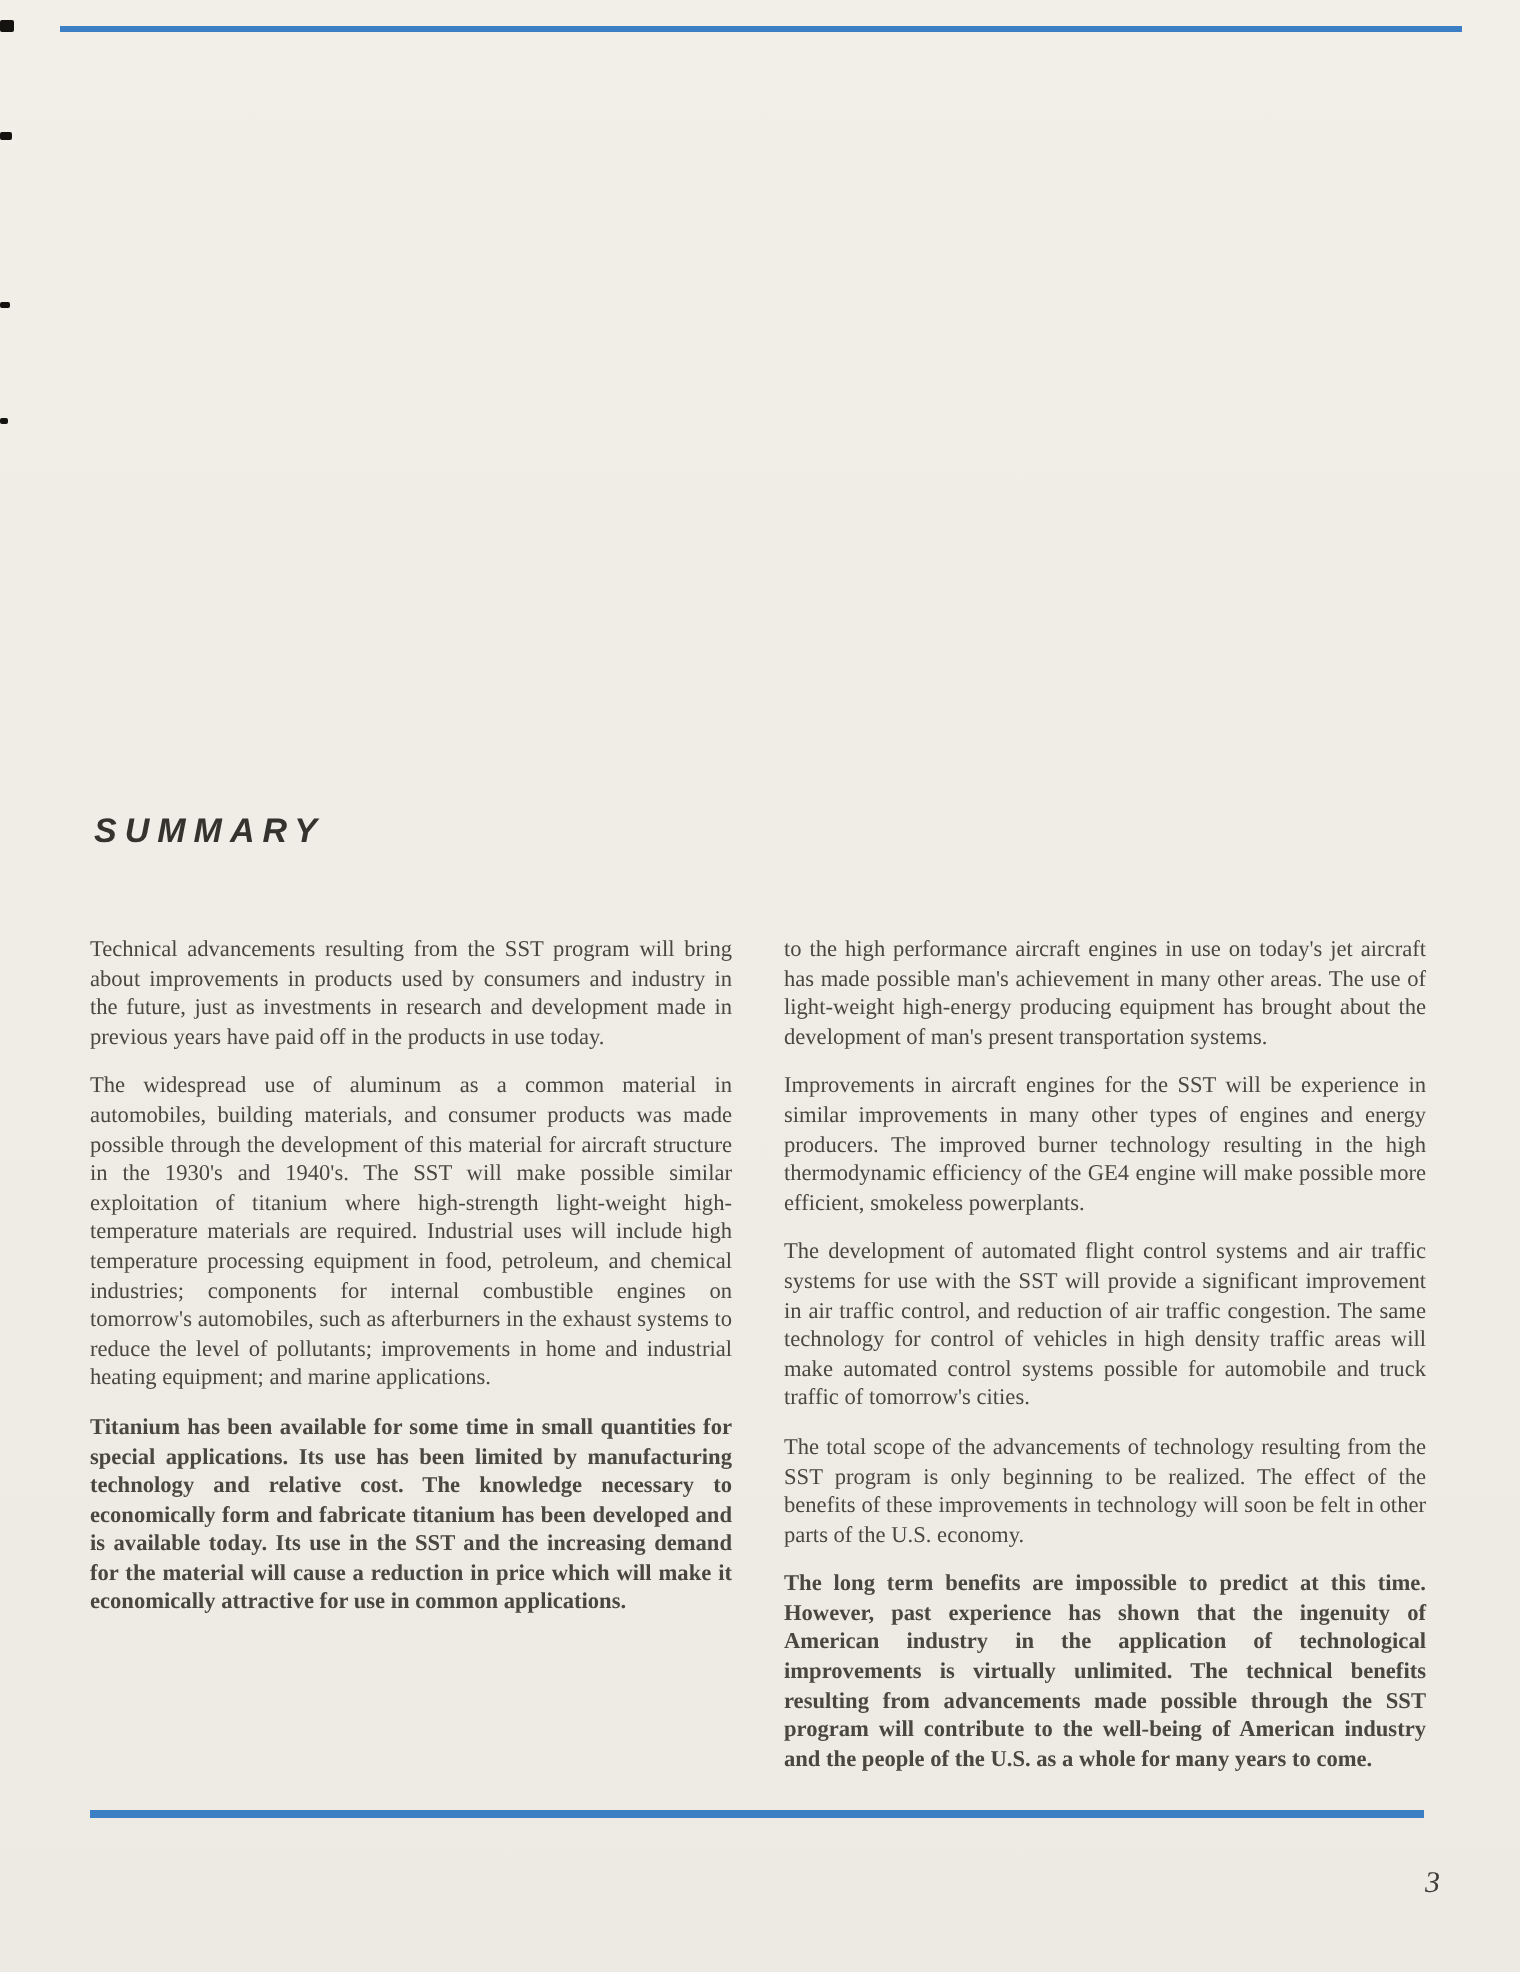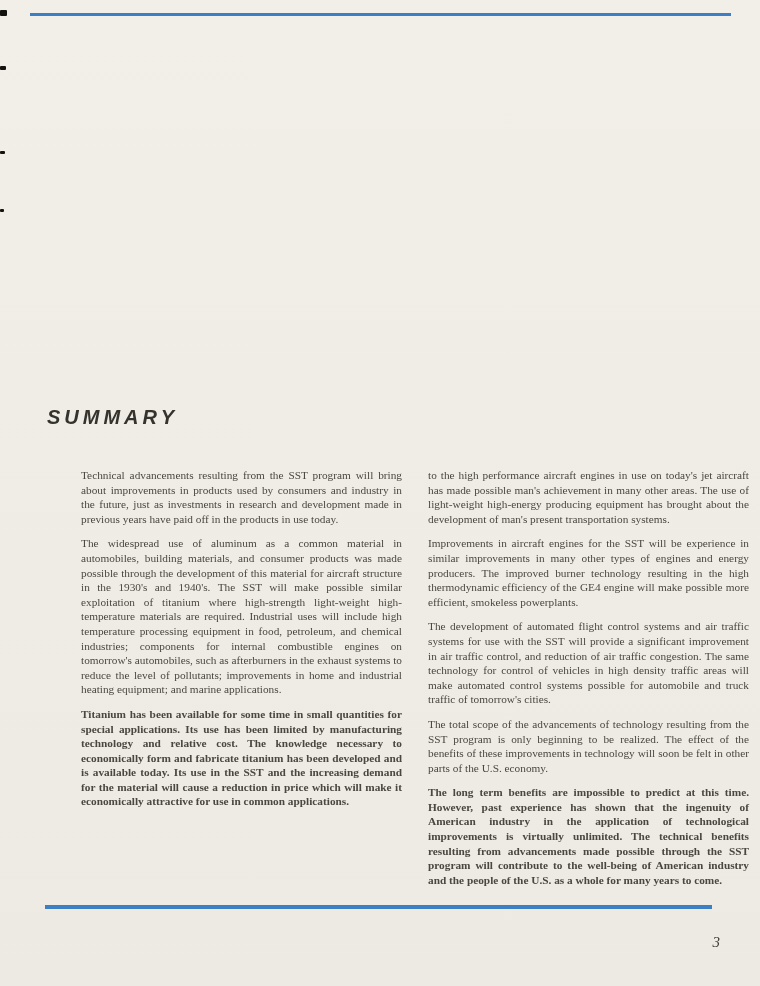--- a/index.html
+++ b/index.html
@@ -26,32 +26,31 @@
   .mark-2 { left: 0; top: 66px;  width: 6px; height: 4px; }
   .mark-3 { left: 0; top: 151px; width: 5px; height: 3px; }
   .mark-4 { left: 0; top: 209px; width: 4px; height: 3px; }
   .heading {
     position: absolute;
     left: 47px;
     top: 406px;
     font-family: "Liberation Sans", sans-serif;
     font-style: italic;
     font-weight: bold;
-    font-size: 20px;
+    font-size: 17px;
     letter-spacing: 4px;
     color: #35332e;
   }
   .columns {
     position: absolute;
     left: 45px;
     top: 468px;
     width: 668px;
     display: flex;
     gap: 26px;
-    margin-left: 36px;
   }
   .col { flex: 1 1 0; min-width: 0; }
   .col p {
     font-size: 11.3px;
     line-height: 14.6px;
     text-align: justify;
     margin-bottom: 10px;
     color: var(--text, #4a4741);
   }
   .col p:last-child { margin-bottom: 0; font-weight: bold; }

